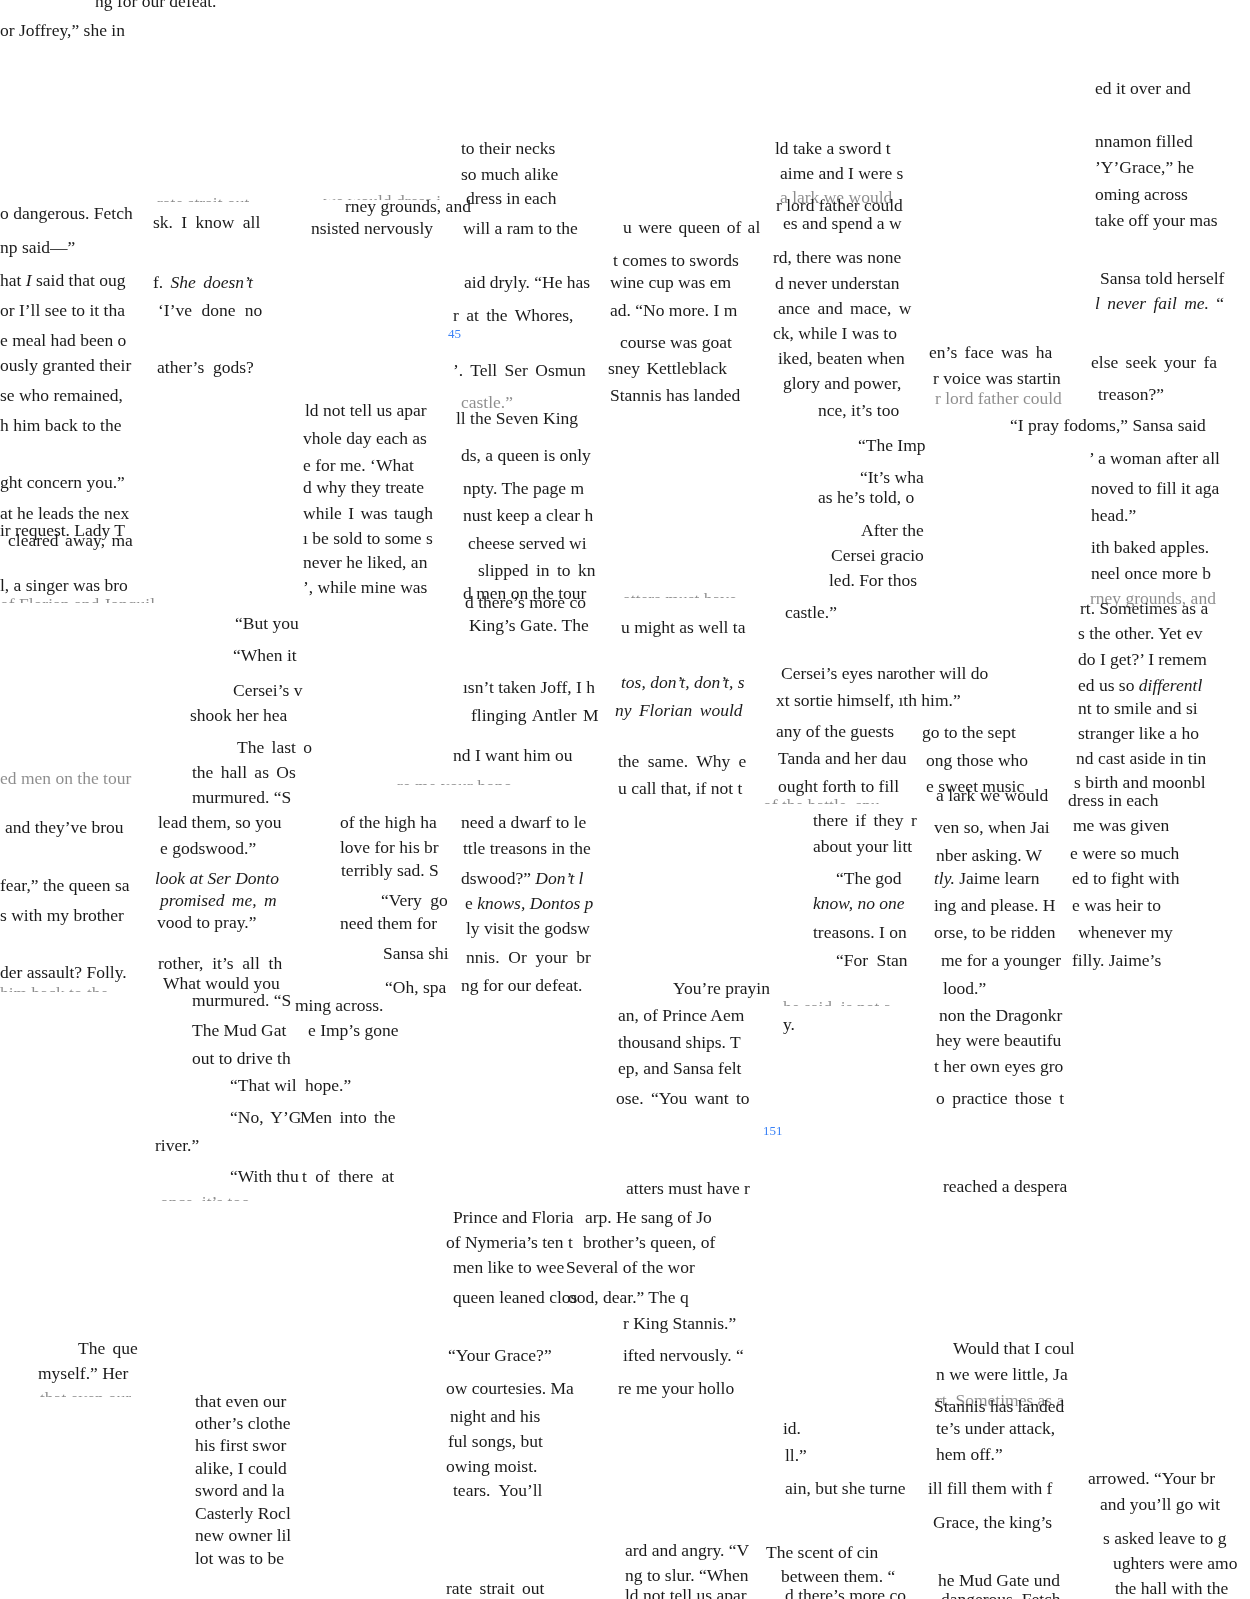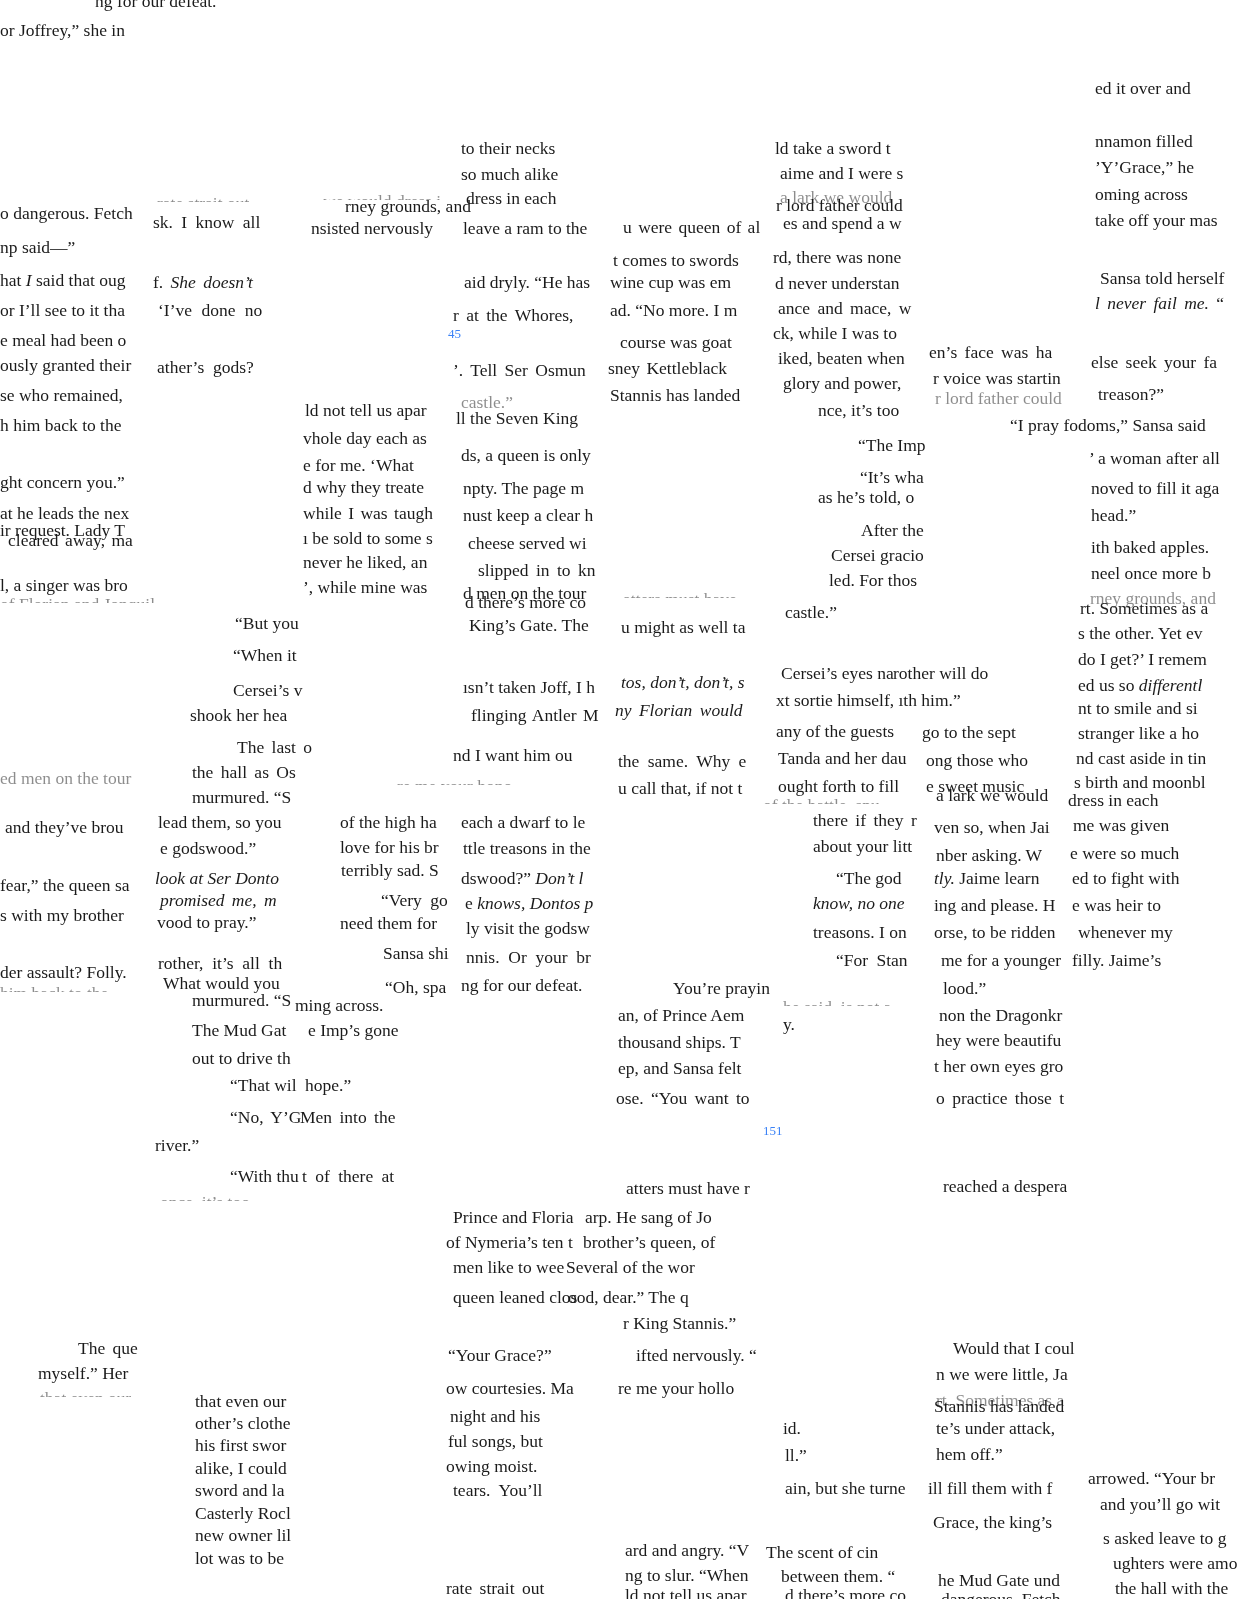--- a/index.html
+++ b/index.html
@@ -29,21 +29,21 @@
     <div class="ln f" style="left: 780px; top: 187px;"><span>a lark we would</span></div>
     <div class="ln" style="left: 776px; top: 195px;"><span>r lord father could</span></div>
     <div class="ln" style="left: 345px; top: 196px;"><span>rney grounds, and</span></div>
     <div class="ln c f" style="left: 323px; top: 191px;"><span>we would dress i</span></div>
     <div class="ln" style="left: 1095px; top: 184px;"><span>oming across</span></div>
     <div class="ln" style="left: 1095px; top: 210px;"><span>take off your mas</span></div>
     <div class="ln c f" style="left: 157px; top: 193px;"><span>rate strait out</span></div>
     <div class="ln" style="left: 0px; top: 203px;"><span>o dangerous. Fetch</span></div>
     <div class="ln" style="left: 153px; top: 212px; word-spacing: 4px;"><span>sk. I know all</span></div>
     <div class="ln" style="left: 311px; top: 218px;"><span>nsisted nervously</span></div>
-    <div class="ln" style="left: 463px; top: 218px;"><span>leave a ram to the</span></div>
+    <div class="ln" style="left: 463px; top: 218px;"><span>will a ram to the</span></div>
     <div class="ln" style="left: 623px; top: 217px; word-spacing: 2px;"><span>u were queen of al</span></div>
     <div class="ln" style="left: 783px; top: 213px;"><span>es and spend a w</span></div>
     <div class="ln" style="left: 0px; top: 237px;"><span>np said—”</span></div>
     <div class="ln" style="left: 613px; top: 250px;"><span>t comes to swords</span></div>
     <div class="ln" style="left: 773px; top: 247px;"><span>rd, there was none</span></div>
     <div class="ln" style="left: 0px; top: 270px;"><span>hat </span><i>I</i><span> said that oug</span></div>
     <div class="ln" style="left: 153px; top: 272px; word-spacing: 3px;"><span>f. </span><i>She doesn’t</i></div>
     <div class="ln" style="left: 464px; top: 272px;"><span>aid dryly. “He has</span></div>
     <div class="ln" style="left: 610px; top: 272px;"><span>wine cup was em</span></div>
     <div class="ln" style="left: 775px; top: 273px;"><span>d never understan</span></div>
@@ -141,21 +141,21 @@
     <div class="ln" style="left: 618px; top: 751px; word-spacing: 4px;"><span>the same. Why e</span></div>
     <div class="ln" style="left: 778px; top: 748px;"><span>Tanda and her dau</span></div>
     <div class="ln" style="left: 926px; top: 750px;"><span>ong those who</span></div>
     <div class="ln c f" style="left: 397px; top: 776px;"><span>re me your hono</span></div>
     <div class="ln" style="left: 618px; top: 778px;"><span>u call that, if not t</span></div>
     <div class="ln" style="left: 778px; top: 776px;"><span>ought forth to fill</span></div>
     <div class="ln" style="left: 926px; top: 776px;"><span>e sweet music</span></div>
     <div class="ln c f" style="left: 763px; top: 795px;"><span>of the battle, spu</span></div>
     <div class="ln" style="left: 936px; top: 785px;"><span>a lark we would</span></div>
     <div class="ln" style="left: 340px; top: 812px;"><span>of the high ha</span></div>
-    <div class="ln" style="left: 461px; top: 812px;"><span>each a dwarf to le</span></div>
+    <div class="ln" style="left: 461px; top: 812px;"><span>need a dwarf to le</span></div>
     <div class="ln" style="left: 813px; top: 810px; word-spacing: 3px;"><span>there if they r</span></div>
     <div class="ln" style="left: 934px; top: 817px;"><span>ven so, when Jai</span></div>
     <div class="ln" style="left: 1073px; top: 815px;"><span>me was given</span></div>
     <div class="ln" style="left: 340px; top: 837px;"><span>love for his br</span></div>
     <div class="ln" style="left: 463px; top: 838px;"><span>ttle treasons in the</span></div>
     <div class="ln" style="left: 813px; top: 836px;"><span>about your litt</span></div>
     <div class="ln" style="left: 936px; top: 845px;"><span>nber asking. W</span></div>
     <div class="ln" style="left: 1070px; top: 843px;"><span>e were so much</span></div>
     <div class="ln" style="left: 341px; top: 860px;"><span>terribly sad. S</span></div>
     <div class="ln" style="left: 461px; top: 868px;"><span>dswood?” </span><i>Don’t l</i></div>
@@ -219,21 +219,21 @@
     <div class="ln" style="left: 453px; top: 1207px;"><span>Prince and Floria</span></div>
     <div class="ln" style="left: 585px; top: 1207px;"><span>arp. He sang of Jo</span></div>
     <div class="ln" style="left: 446px; top: 1232px;"><span>of Nymeria’s ten t</span></div>
     <div class="ln" style="left: 583px; top: 1232px;"><span>brother’s queen, of</span></div>
     <div class="ln" style="left: 453px; top: 1257px;"><span>men like to wee</span></div>
     <div class="ln" style="left: 566px; top: 1257px;"><span>Several of the wor</span></div>
     <div class="ln" style="left: 453px; top: 1287px;"><span>queen leaned clos</span></div>
     <div class="ln" style="left: 568px; top: 1287px;"><span>ood, dear.” The q</span></div>
     <div class="ln" style="left: 623px; top: 1313px;"><span>r King Stannis.”</span></div>
     <div class="ln" style="left: 448px; top: 1345px;"><span>“Your Grace?”</span></div>
-    <div class="ln" style="left: 623px; top: 1345px; margin-left: 13px;"><span>ifted nervously. “</span></div>
+    <div class="ln" style="left: 623px; top: 1345px;"><span>ifted nervously. “</span></div>
     <div class="ln" style="left: 446px; top: 1378px;"><span>ow courtesies. Ma</span></div>
     <div class="ln" style="left: 618px; top: 1378px;"><span>re me your hollo</span></div>
     <div class="ln" style="left: 450px; top: 1406px;"><span>night and his</span></div>
     <div class="ln" style="left: 448px; top: 1431px;"><span>ful songs, but</span></div>
     <div class="ln" style="left: 446px; top: 1456px;"><span>owing moist.</span></div>
     <div class="ln" style="left: 453px; top: 1480px;"><span>tears.  You’ll</span></div>
     <div class="ln" style="left: 446px; top: 1578px; word-spacing: 3px;"><span>rate strait out</span></div>
     <div class="ln" style="left: 783px; top: 1418px;"><span>id.</span></div>
     <div class="ln" style="left: 785px; top: 1445px;"><span>ll.”</span></div>
     <div class="ln" style="left: 78px; top: 1338px; word-spacing: 3px;"><span>The que</span></div>

